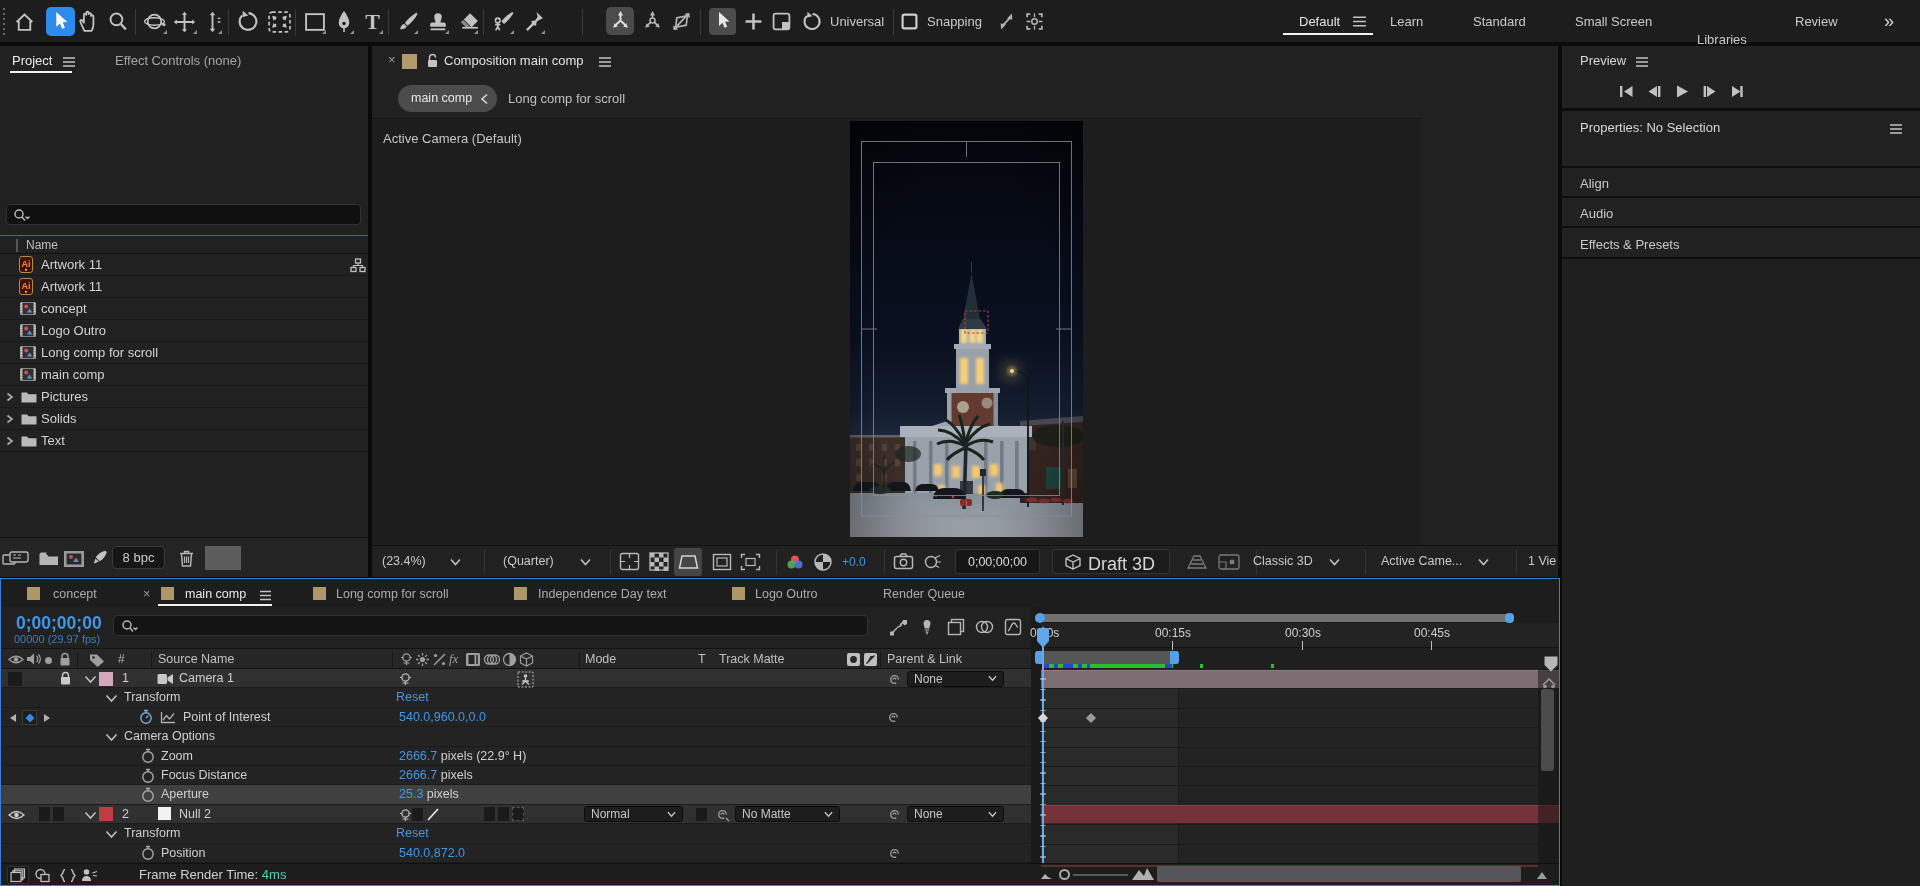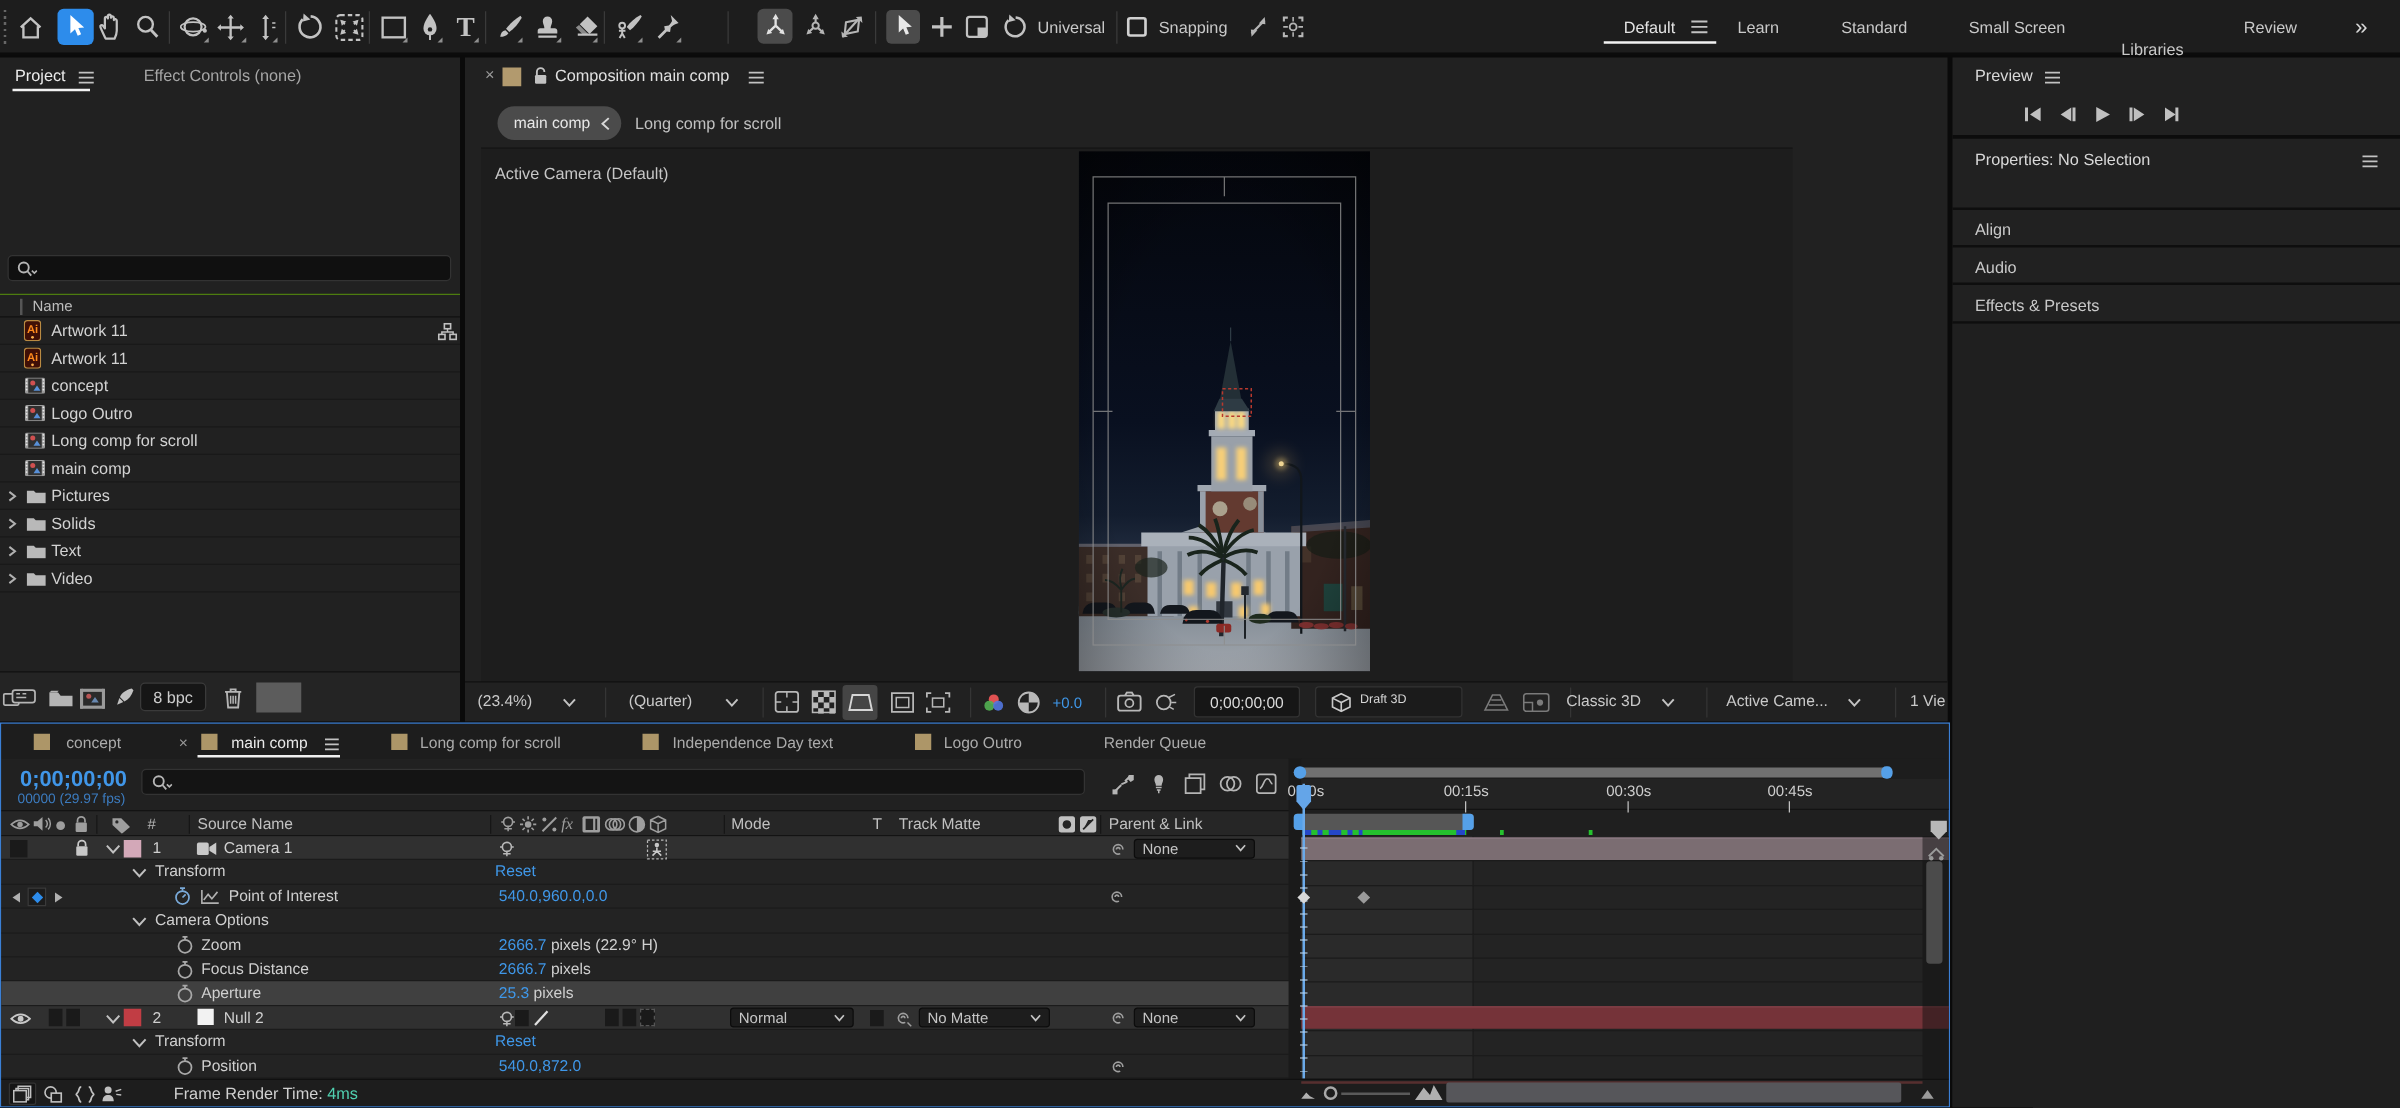--- a/index.html
+++ b/index.html
@@ -298,29 +298,20 @@
       </div>
     <div class="prow">
         <svg class="chv" viewBox="0 0 9 10">
           <path d="M2.5 1.5 L7 5 L2.5 8.5" fill="none" stroke="#b0b0b0" stroke-width="1.6"></path>
         </svg>
         <svg class="fld" viewBox="0 0 16 12">
           <path d="M0.5 1.5 H6 L7.6 3.2 H15.5 V11.5 H0.5 Z" fill="#b9b9b9"></path>
         </svg>
         <span class="nm">Text</span>
       </div>
-    <div class="prow">
-        <svg class="chv" viewBox="0 0 9 10">
-          <path d="M2.5 1.5 L7 5 L2.5 8.5" fill="none" stroke="#b0b0b0" stroke-width="1.6"></path>
-        </svg>
-        <svg class="fld" viewBox="0 0 16 12">
-          <path d="M0.5 1.5 H6 L7.6 3.2 H15.5 V11.5 H0.5 Z" fill="#b9b9b9"></path>
-        </svg>
-        <span class="nm">Video</span>
-      </div>
   </div>
 
   <div class="r" style="left:0;top:491px;width:368px;height:40px;background:#242424;border-top:1px solid #101010">
     <svg class="r" style="left:2px;top:12px" width="28" height="18" viewBox="0 0 28 18">
         <rect x="1" y="5" width="12" height="9" rx="1" fill="none" stroke="#b5b5b5" stroke-width="1.4"></rect>
         <rect x="8" y="2" width="18" height="10" rx="2" fill="#242424" stroke="#b5b5b5" stroke-width="1.4"></rect>
         <path d="M11 5 h3 M16 5 h3 M11 8 h8" stroke="#b5b5b5" stroke-width="1.2"></path>
       </svg>
     <svg class="r" style="left:38px;top:12px" width="22" height="18" viewBox="0 0 22 18">
         <path d="M1.5 4 V15 H20 V6.5 H10.5 L8.5 4 Z" fill="#b5b5b5"></path>
@@ -359,21 +350,21 @@
   <svg class="r" style="left:226px;top:10px" width="14" height="12" viewBox="0 0 14 12">
       <path d="M1 2 H13 M1 6 H13 M1 10 H13" stroke="#c2c2c2" stroke-width="1.4"></path>
     </svg>
 
   <div class="r" style="left:26px;top:39px;width:99px;height:27px;background:#4b4b4b;border-radius:14px;color:#e8e8e8;font-size:12.5px;line-height:27px;padding-left:13px">main comp</div>
   <svg class="r" style="left:108px;top:47px" width="9" height="12" viewBox="0 0 9 12">
       <path d="M7 1.5 L2 6 L7 10.5" fill="none" stroke="#d8d8d8" stroke-width="1.6"></path>
     </svg>
   <div class="r" style="left:136px;top:45px;color:#c0c0c0;font-size:13px">Long comp for scroll</div>
 
-  <div class="r" style="left:13px;top:72px;width:1049px;height:427px;background:#1d1d1d;border-top:1px solid #141414">
+  <div class="r" style="left:0;top:72px;width:1049px;height:427px;background:#1d1d1d;border-top:1px solid #141414">
     <div class="r" style="left:11px;top:12px;color:#c6c6c6;font-size:13px">Active Camera (Default)</div>
     <svg class="r" style="left:478px;top:2px" width="233" height="416" viewBox="0 0 233 416">
       <defs>
         <linearGradient id="sky" x1="0" y1="0" x2="0" y2="1">
           <stop offset="0" stop-color="#04060c"></stop>
             <stop offset="0.52" stop-color="#091020"></stop>
             <stop offset="0.7" stop-color="#131d2e"></stop>
             <stop offset="0.82" stop-color="#2a3549"></stop>
             <stop offset="0.91" stop-color="#4a5668"></stop>
         </linearGradient>
@@ -574,21 +565,21 @@
       </svg>
     <svg class="r" style="left:551px;top:7px" width="20" height="17" viewBox="0 0 20 17">
         <circle cx="8" cy="9" r="5.5" fill="none" stroke="#b8b8b8" stroke-width="1.4"></circle>
         <path d="M12 5 L17 2.5 M14 9 h4 M12.5 12.5 l3.5 2" stroke="#b8b8b8" stroke-width="1.2"></path>
       </svg>
     <div class="r" style="left:583px;top:3px;width:85px;height:25px;background:#161616;border:1px solid #333;border-radius:3px;color:#dadada;font-size:12.5px;text-align:center;line-height:24px">0;00;00;00</div>
     <div class="r" style="left:680px;top:3px;width:118px;height:25px;background:#1b1b1b;border:1px solid #333;border-radius:3px"></div>
     <svg class="r" style="left:692px;top:8px" width="18" height="16" viewBox="0 0 18 16">
         <path d="M9 1 L16 4.5 V11.5 L9 15 L2 11.5 V4.5 Z M2 4.5 L9 8 L16 4.5 M9 8 V15" fill="none" stroke="#c8c8c8" stroke-width="1.3"></path>
       </svg>
-    <div class="r txt" style="left:716px;top:8px;font-size:10px;color:#d5d5d5">Draft 3D</div>
+    <div class="r txt" style="left:716px;top:8px;font-size:18px;color:#d5d5d5">Draft 3D</div>
     <svg class="r" style="left:814px;top:8px" width="22" height="16" viewBox="0 0 22 16">
         <path d="M2 14 L8 2 H14 L20 14 Z M5 10 H17 M7 6 H15" fill="none" stroke="#7a7a7a" stroke-width="1.3"></path>
       </svg>
     <svg class="r" style="left:846px;top:8px" width="22" height="16" viewBox="0 0 22 16">
         <rect x="1" y="1" width="20" height="14" rx="2" fill="none" stroke="#7a7a7a" stroke-width="1.3"></rect>
         <path d="M8 15 L8 8 L1 8" stroke="#7a7a7a" stroke-width="1.2" fill="none"></path>
         <circle cx="14" cy="8" r="2.5" fill="#7a7a7a"></circle>
       </svg>
     <div class="r" style="left:884px;top:4px;width:1px;height:24px;background:#353535"></div>
     <div class="r txt" style="left:881px;top:8px;font-size:12.5px">Classic 3D</div>

